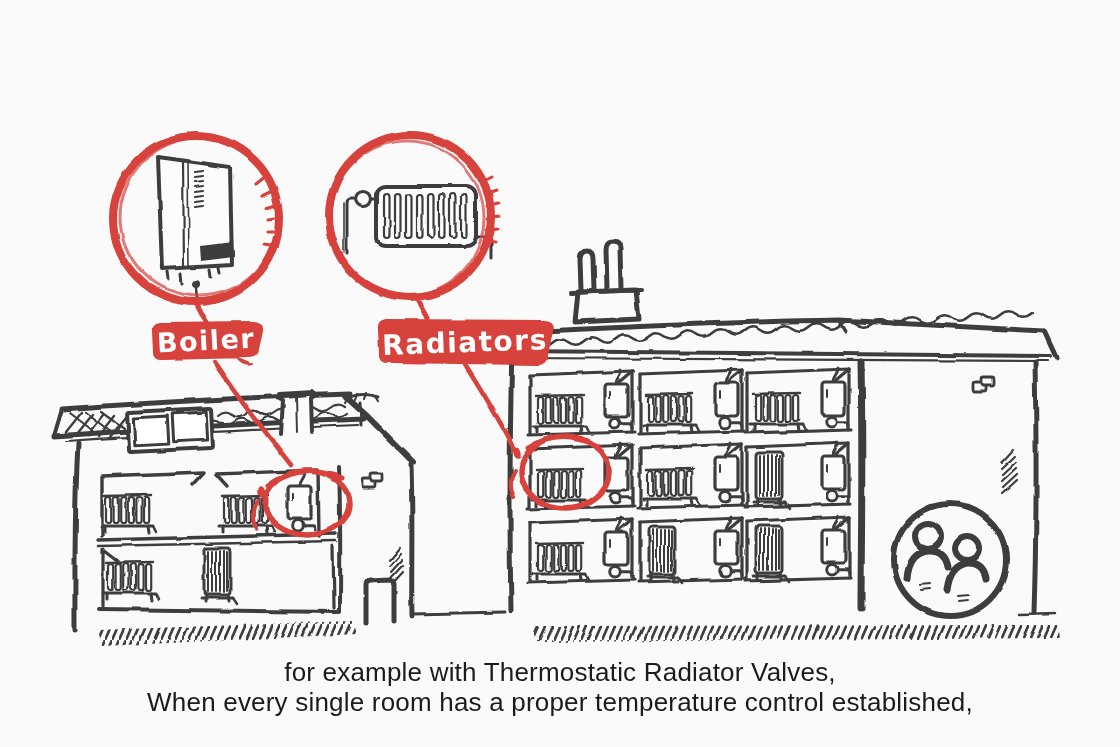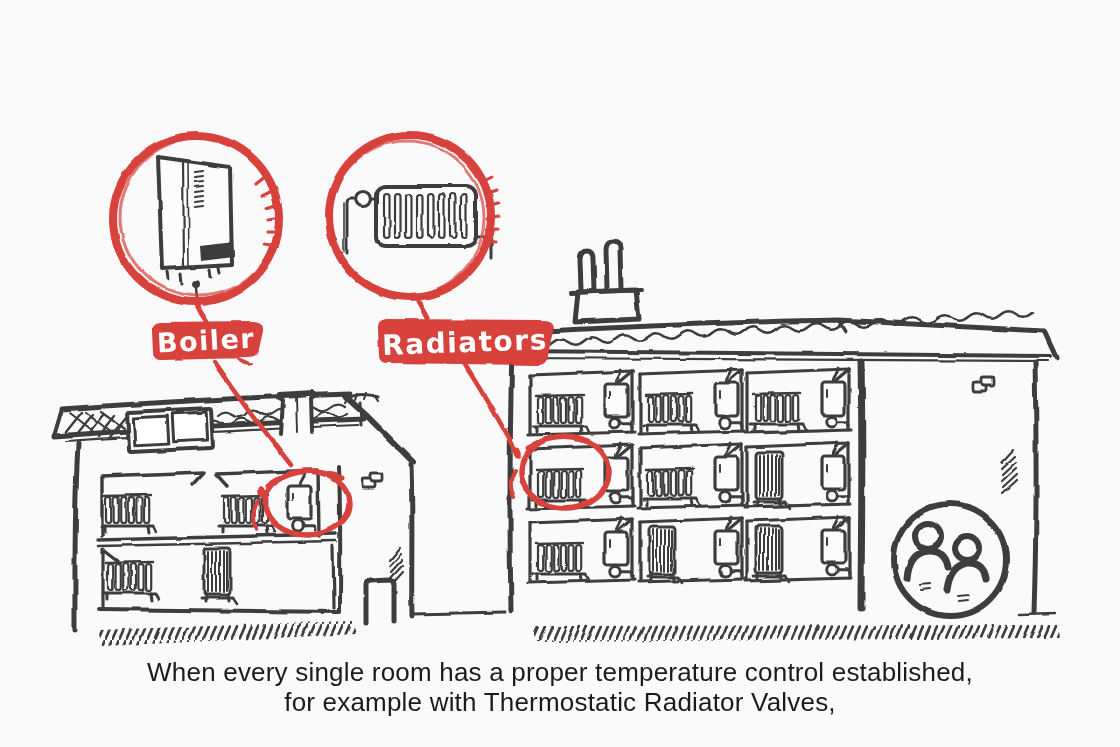--- a/index.html
+++ b/index.html
@@ -265,16 +265,16 @@
 
     <path d="M160,323 Q152,324 153,332 L154,352 Q154,360 163,359 L247,357 Q258,357 258,349 L262,331 Q263,322 253,322 Z M236,357 Q243,367 252,364" fill="#d8423c" stroke="#d8423c" stroke-width="2"></path>
     <path d="M386,320 Q378,321 379,329 L380,355 Q380,363 389,362 L538,364 Q548,364 547,355 L552,330 Q553,321 543,321 Z" fill="#d8423c" stroke="#d8423c" stroke-width="2"></path>
   </g>
 
   <text class="blob-label" x="206" y="350" font-size="27" text-anchor="middle" transform="rotate(-3 206 341)">Boiler</text>
   <text class="blob-label" x="465" y="352" font-size="28" text-anchor="middle" transform="rotate(-2 465 343)">Radiators</text>
 </svg>
 
 <div class="caption">
+  <div>for example with Thermostatic Radiator Valves,</div>
   <div>When every single room has a proper temperature control established,</div>
-  <div>for example with Thermostatic Radiator Valves,</div>
 </div>
 </div>
 
 </body></html>

